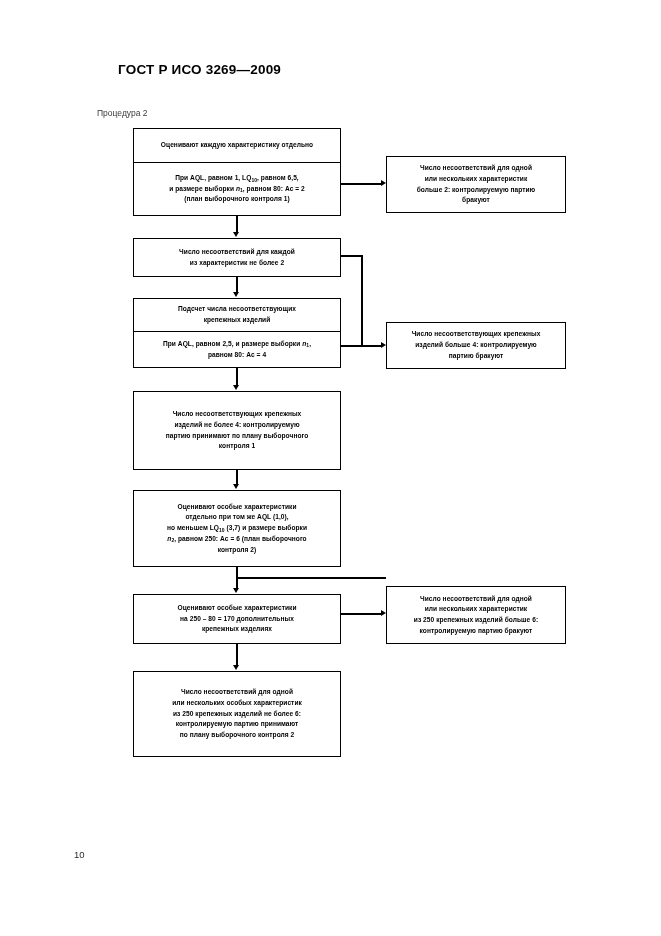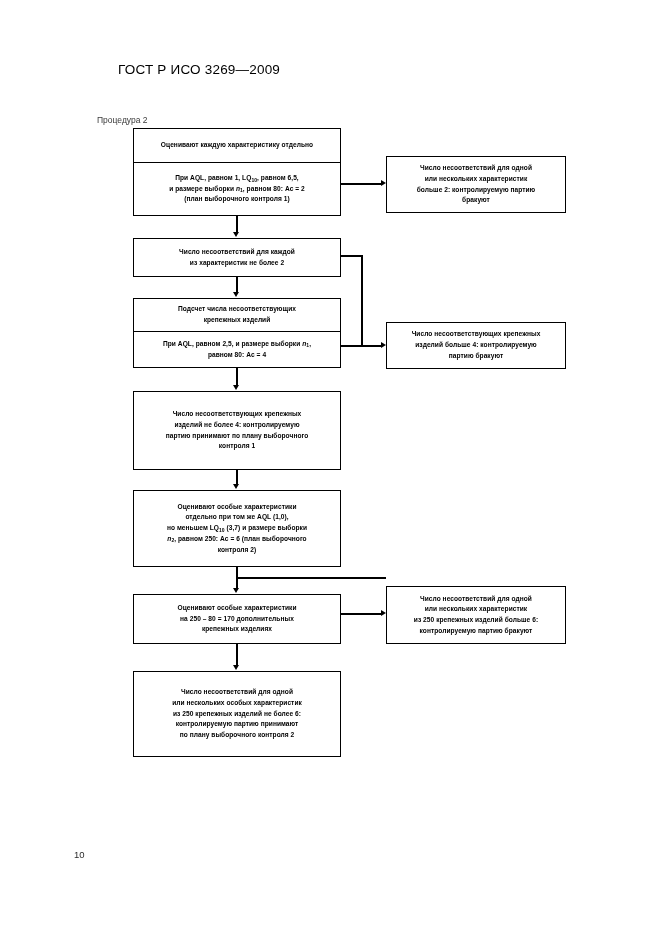--- a/index.html
+++ b/index.html
@@ -19,30 +19,30 @@
   .page {
     position: absolute;
     inset: 0;
   }
 
   .std-header {
     position: absolute;
     left: 72px;
     top: 62px;
     font-size: 13.5px;
-    font-weight: normal;
+    font-weight: bold;
     letter-spacing: 0.2px;
     white-space: nowrap;
     padding-left: 46px;
   }
 
   .proc-label {
     position: absolute;
     left: 97px;
-    top: 115px;
+    top: 108px;
     font-size: 8.5px;
     color: #3a3a3a;
     white-space: nowrap;
   }
 
   .page-number {
     position: absolute;
     left: 74px;
     top: 849px;
     font-size: 9.5px;

